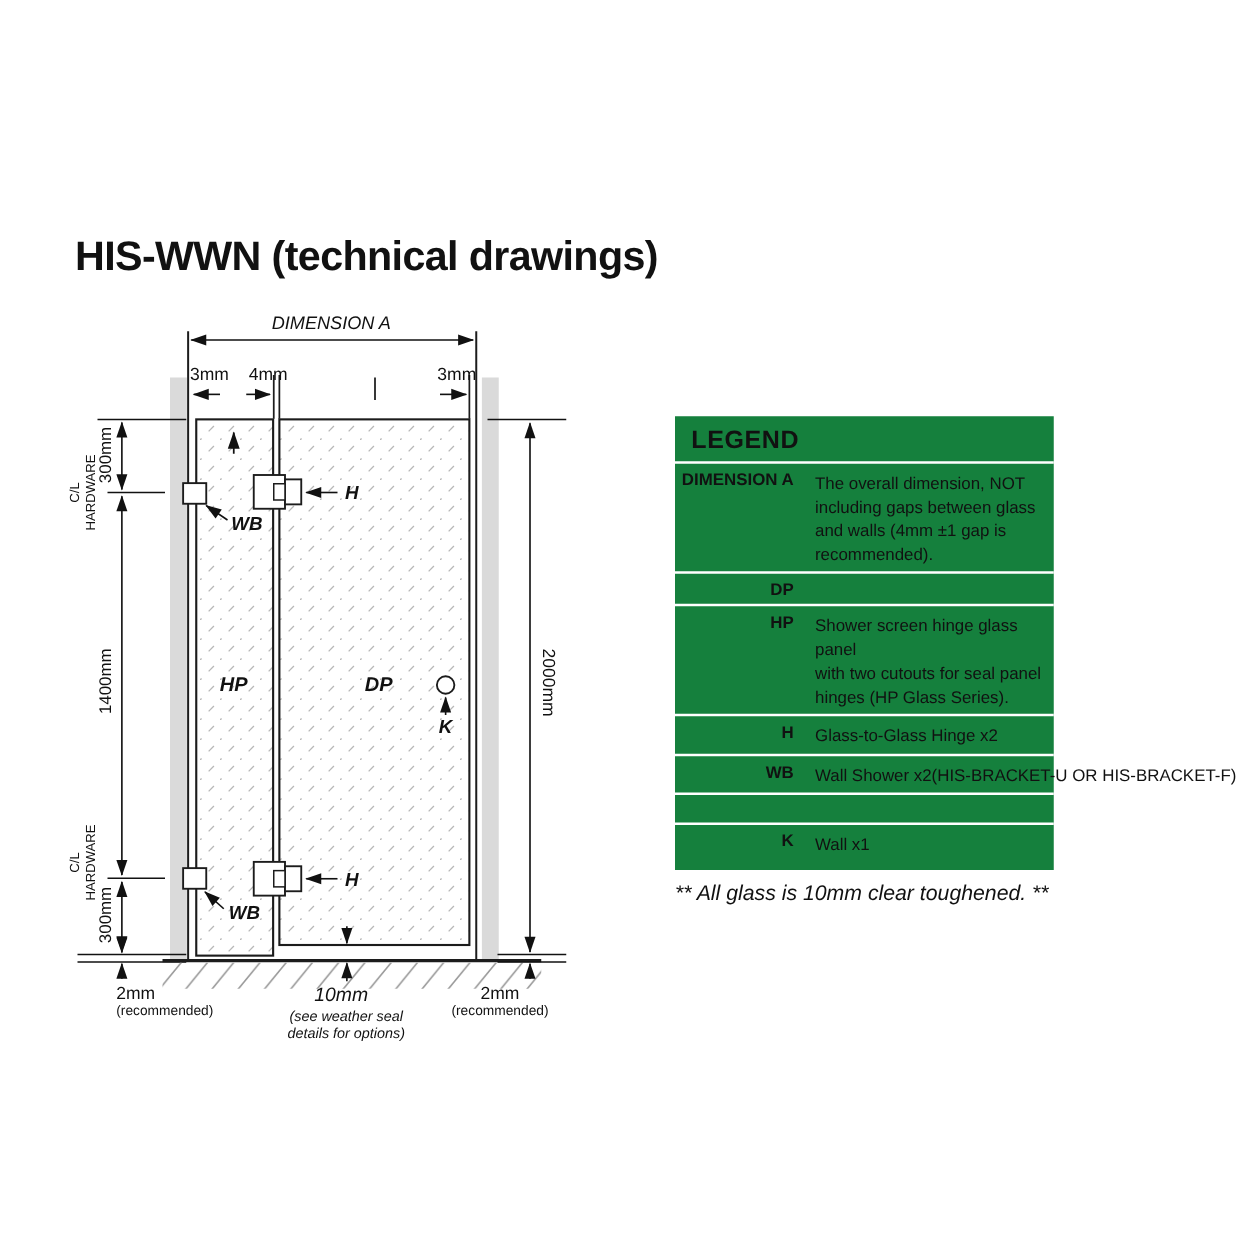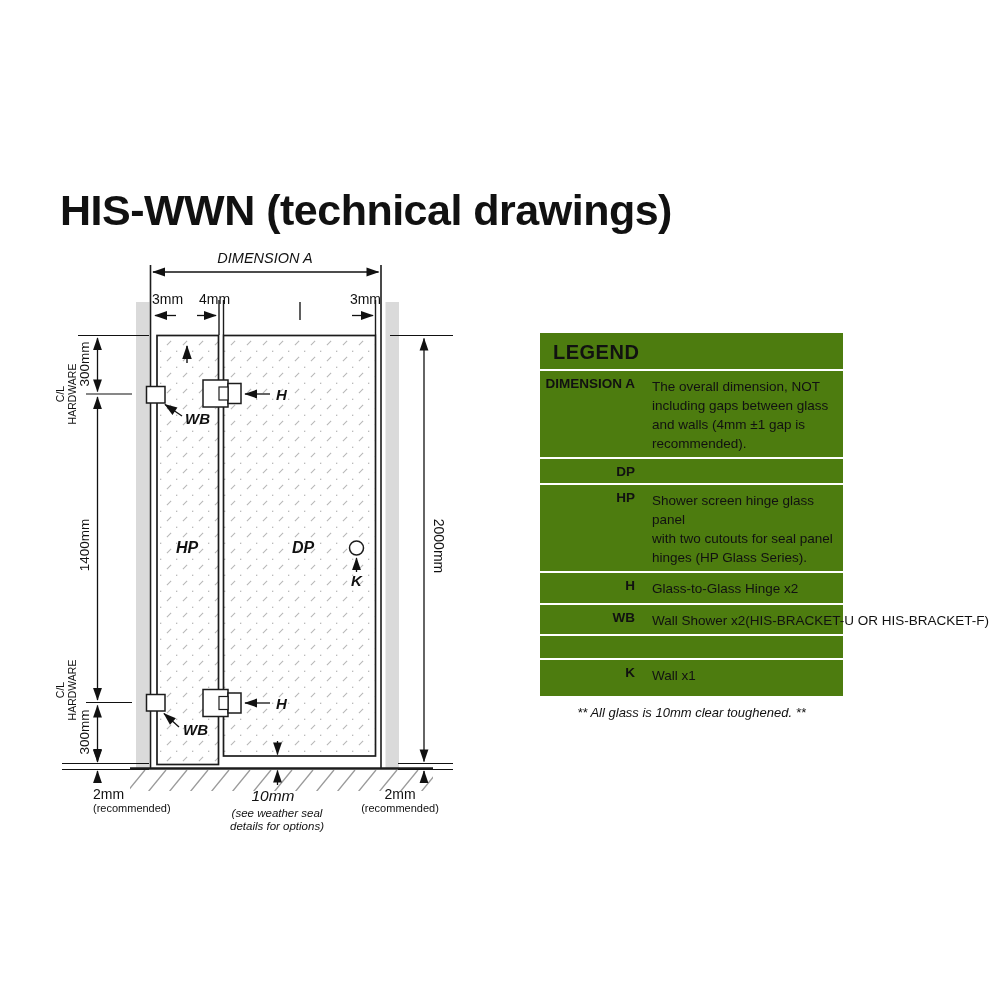--- a/index.html
+++ b/index.html
@@ -1,40 +1,40 @@
 <!DOCTYPE html>
 <html><head>
 <meta charset="utf-8">
 <style>
   html,body{margin:0;padding:0;background:#fff;}
   .page{position:relative;width:1000px;height:1000px;background:#fff;overflow:hidden;
         font-family:"Liberation Sans","DejaVu Sans",sans-serif;color:#111;}
-  .title{position:absolute;left:60px;top:186px;font-size:43px;font-weight:bold;
+  .title{position:absolute;left:60px;top:186px;font-size:33px;font-weight:bold;
          letter-spacing:-0.5px;white-space:nowrap;}
   svg{position:absolute;left:0;top:0;}
   svg text{fill:#111;font-family:"Liberation Sans","DejaVu Sans",sans-serif;}
   .dim{font-size:14px;}
   .dimv{font-size:13.5px;}
   .cl{font-size:10.5px;}
   .ital{font-style:italic;font-size:14.5px;}
   .plbl{font-style:italic;font-weight:bold;font-size:16px;}
   .hlbl{font-style:italic;font-weight:bold;font-size:15px;}
   .note{font-size:11px;}
   .noteit{font-style:italic;font-size:11.5px;}
   .mm10{font-style:italic;font-size:15.5px;}
   
-  .legend{position:absolute;left:540px;top:333px;width:303px;background:#4d7c0f;}
+  .legend{position:absolute;left:540px;top:333px;width:303px;background:#15803d;}
   .ltitle{font-size:20px;font-weight:bold;padding:8px 0 5px 13px;letter-spacing:0.5px;}
   .lrow{display:flex;border-top:2px solid #ffffff;}
   .lterm{flex:0 0 112px;box-sizing:border-box;padding:5px 17px 4px 0;text-align:right;
          font-weight:bold;font-size:13.5px;}
   .ldesc{flex:1;padding:6px 0 4px 0;font-size:13.5px;line-height:19px;white-space:pre-line;}
   .ldesc.nowrap{white-space:nowrap;overflow:visible;}
-  .footnote{position:absolute;left:540px;top:705px;width:303px;text-align:center;
-            font-style:italic;font-size:13px;}
+  .footnote{position:absolute;left:540px;top:705px;width:303px;text-align:left;
+            font-style:italic;font-size:17px;}
 </style>
 </head>
 <body>
 
 <div class="page">
 
   <div class="title">HIS-WWN (technical drawings)</div>
 
   <svg width="1000" height="1000" viewBox="0 0 1000 1000">
     <defs>

